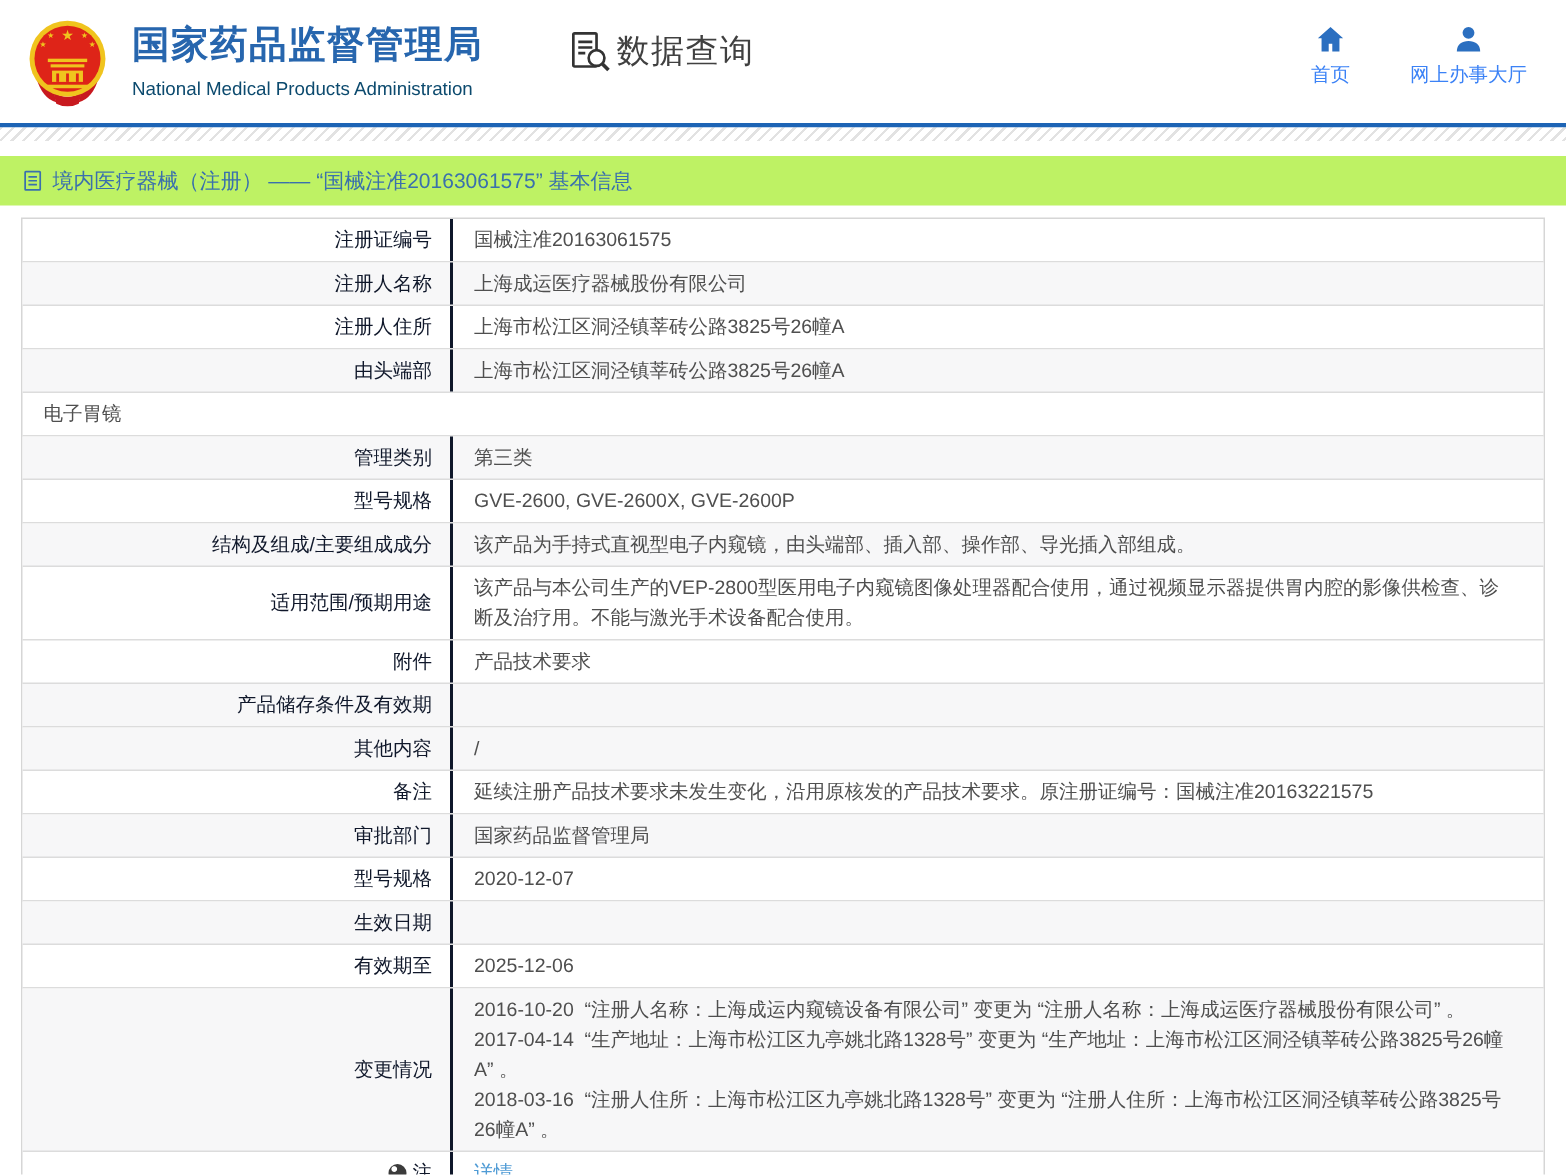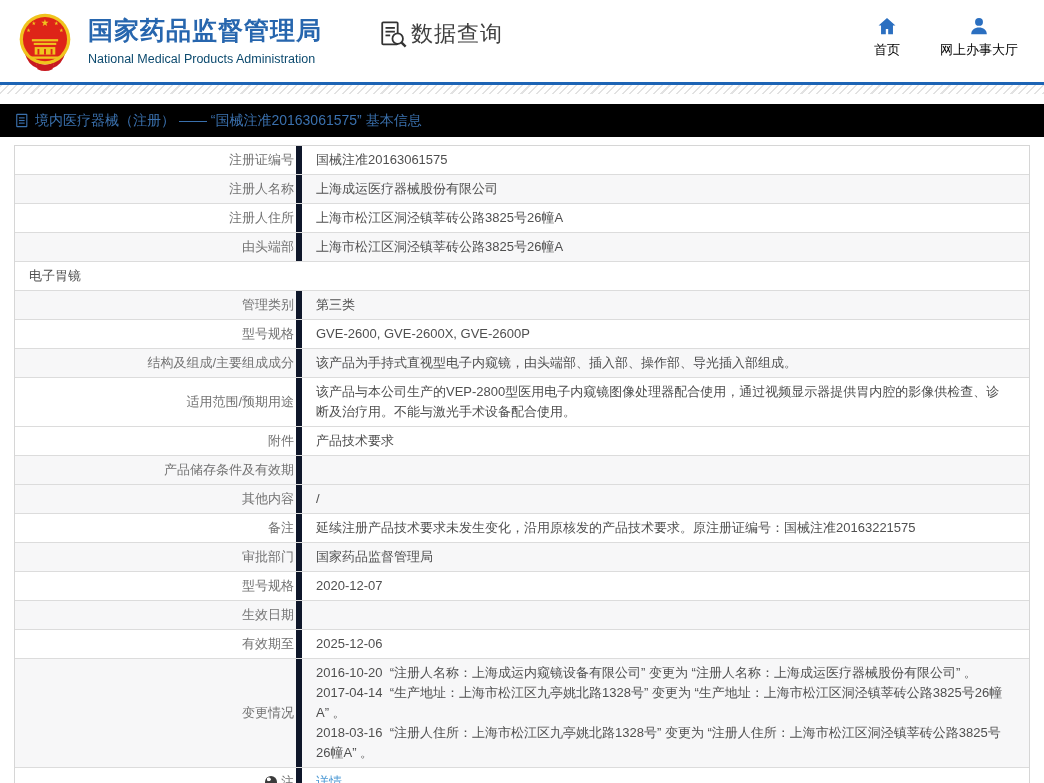--- a/index.html
+++ b/index.html
@@ -15,43 +15,43 @@
   .logo svg { width:60px; height:60px; display:block; }
   .org { margin-left:13px; }
   .org-cn { color:#2766ae; font-size:25px; font-weight:bold; letter-spacing:1px; line-height:1.15; }
   .org-en { color:#0c4a6e; font-size:12.5px; margin-top:8px; }
   .query { display:flex; align-items:center; margin-left:56px; margin-top:-14px; }
   .query svg { width:30px; height:30px; display:block; }
   .query-text { font-size:22px; color:#404040; margin-left:3px; letter-spacing:1px; }
   .nav { margin-left:auto; display:flex; gap:40px; margin-top:-8px; }
   .nav-item { display:flex; flex-direction:column; align-items:center; cursor:pointer; }
   .nav-item svg { width:22px; height:22px; display:block; }
-  .nav-label { font-size:13px; color:#000000; margin-top:4px; white-space:nowrap; }
+  .nav-label { font-size:13px; color:#3b82f6; margin-top:4px; white-space:nowrap; }
 
   .rule { height:3px; background:#1d64b5; }
   .hatch { height:9px;
     background:repeating-linear-gradient(135deg,#e2e2e2 0 1.5px,#ffffff 1.5px 5.5px); }
 
   
-  .breadcrumb { margin-top:10px; background:#000000; height:33px;
+  .breadcrumb { margin-top:10px; background:#bef264; height:33px;
     display:flex; align-items:center; padding-left:15px;
     color:#3a70ad; font-size:14px;text-align:right; }
   .bc-icon svg { width:14px; height:15px; display:block; margin-right:6px; }
 
   
   .table { margin:8px 14px 0; border:1px solid #d6d6d6; }
   .trow { display:flex; align-items:stretch; border-bottom:1px solid #dcdcdc; min-height:28px; }
   .trow:last-child { border-bottom:none; }
   .trow.alt { background:#f7f7f8; }
   .cell { font-size:13px; line-height:20px; padding:4px 0; }
   .cell.label {
     width:287px; flex:0 0 287px;
     display:flex; align-items:center; justify-content:flex-end;
-    text-align:right; padding-right:2px; padding-left:8px;
-    color:#737373; border-right:6px solid #0f172a;
+    text-align:right; padding-right:12px; padding-left:8px;
+    color:#0f172a; border-right:2px solid #0f172a;
   }
   .cell.value {
     flex:1; padding-left:14px; padding-right:22px;
     display:flex; flex-direction:column; justify-content:center;
     white-space:pre-wrap; color:#4f4f4f;
   }
   .link { color:#4f9bd5; text-decoration:none; cursor:pointer; }
   .note-dot {
     display:inline-block; width:12px; height:12px; border-radius:50%;
     background:radial-gradient(circle at 32% 28%, #ffffff 0 1.6px, #3b3b3b 2.2px);

